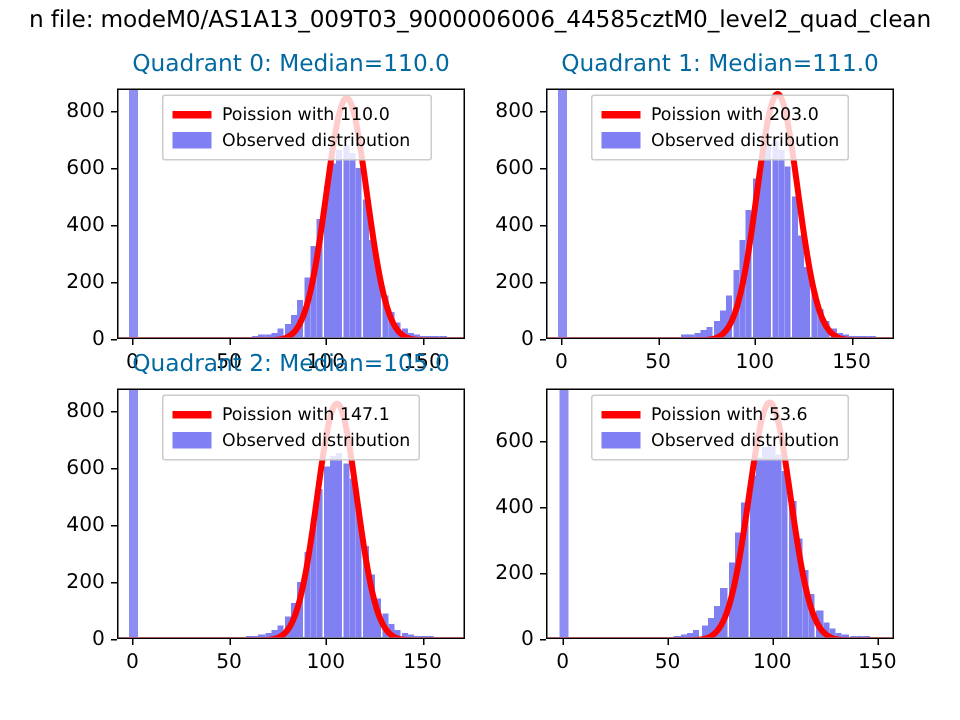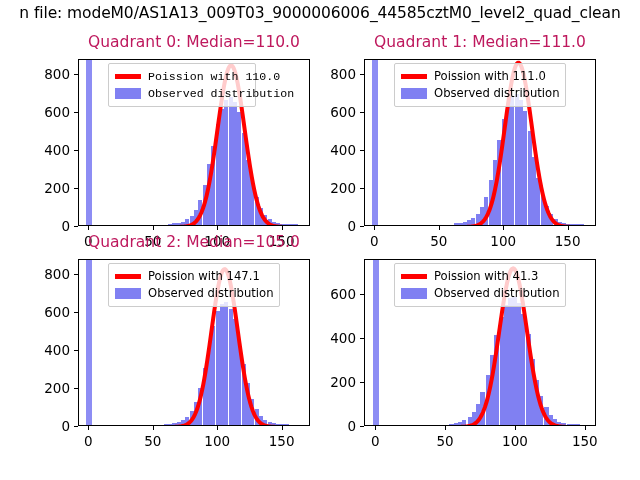--- a/index.html
+++ b/index.html
@@ -48,21 +48,21 @@
     position: absolute;
     left: 0; top: 0; right: 0; bottom: 0;
     overflow: hidden;
   }
 
   
   .ax-title {
     position: absolute;
     white-space: nowrap;
     font-size: 15.5px;
-    color: #be185d;
+    color: #0369a1;
     transform: translateX(-50%);
   }
 
   
   .ytick-label {
     position: absolute;
     font-size: 13.5px;
     color: #000000;
     text-align: right;
     white-space: nowrap;
@@ -203,21 +203,21 @@
         <div class="tick-mark-y" style="left: 74.4px; top: 74.1818px;"></div>
         <div class="ytick-label" style="left: 28px; width: 42px; top: 74.1818px;">800</div>
         <div class="tick-mark-x" style="left: 88.3111px; top: 226px;"></div>
         <div class="xtick-label" style="left: 88.3111px; top: 233px;">0</div>
         <div class="tick-mark-x" style="left: 152.756px; top: 226px;"></div>
         <div class="xtick-label" style="left: 152.756px; top: 233px;">50</div>
         <div class="tick-mark-x" style="left: 217.2px; top: 226px;"></div>
         <div class="xtick-label" style="left: 217.2px; top: 233px;">100</div>
         <div class="tick-mark-x" style="left: 281.644px; top: 226px;"></div>
         <div class="xtick-label" style="left: 281.644px; top: 233px;">150</div>
-        <div class="legend" style="left: 108px; top: 63px; width: 148px; font-family: Liberation Mono, monospace;">
+        <div class="legend" style="left: 108px; top: 63px; width: 180px;">
           <div class="legend-row">
             <span class="legend-swatch-line"></span>
             <span class="legend-text">Poission with 110.0</span>
           </div>
           <div class="legend-row">
             <span class="legend-swatch-patch"></span>
             <span class="legend-text">Observed distribution</span>
           </div>
         </div>
       </div>
@@ -275,21 +275,21 @@
         <div class="xtick-label" style="left: 374.311px; top: 233px;">0</div>
         <div class="tick-mark-x" style="left: 438.756px; top: 226px;"></div>
         <div class="xtick-label" style="left: 438.756px; top: 233px;">50</div>
         <div class="tick-mark-x" style="left: 503.2px; top: 226px;"></div>
         <div class="xtick-label" style="left: 503.2px; top: 233px;">100</div>
         <div class="tick-mark-x" style="left: 567.644px; top: 226px;"></div>
         <div class="xtick-label" style="left: 567.644px; top: 233px;">150</div>
         <div class="legend" style="left: 394px; top: 63px; width: 172px;">
           <div class="legend-row">
             <span class="legend-swatch-line"></span>
-            <span class="legend-text">Poission with 111.0</span>
+            <span class="legend-text">Poission with 203.0</span>
           </div>
           <div class="legend-row">
             <span class="legend-swatch-patch"></span>
             <span class="legend-text">Observed distribution</span>
           </div>
         </div>
       </div>
       <div class="subplot" style="left: 0px; top: 0px; width: 640px; height: 480px; pointer-events: none;">
         <div class="ax-title" style="left: 194px; top: 233px;">Quadrant 2: Median=105.0</div>
         <div class="axes" style="left: 78px; top: 259px; width: 232px; height: 167px;">
@@ -410,21 +410,21 @@
         <div class="xtick-label" style="left: 375.181px; top: 433px;">0</div>
         <div class="tick-mark-x" style="left: 445.06px; top: 426px;"></div>
         <div class="xtick-label" style="left: 445.06px; top: 433px;">50</div>
         <div class="tick-mark-x" style="left: 514.94px; top: 426px;"></div>
         <div class="xtick-label" style="left: 514.94px; top: 433px;">100</div>
         <div class="tick-mark-x" style="left: 584.819px; top: 426px;"></div>
         <div class="xtick-label" style="left: 584.819px; top: 433px;">150</div>
         <div class="legend" style="left: 394px; top: 263px; width: 172px;">
           <div class="legend-row">
             <span class="legend-swatch-line"></span>
-            <span class="legend-text">Poission with 41.3</span>
+            <span class="legend-text">Poission with 53.6</span>
           </div>
           <div class="legend-row">
             <span class="legend-swatch-patch"></span>
             <span class="legend-text">Observed distribution</span>
           </div>
         </div>
       </div>
     </div>
 
 </div>

